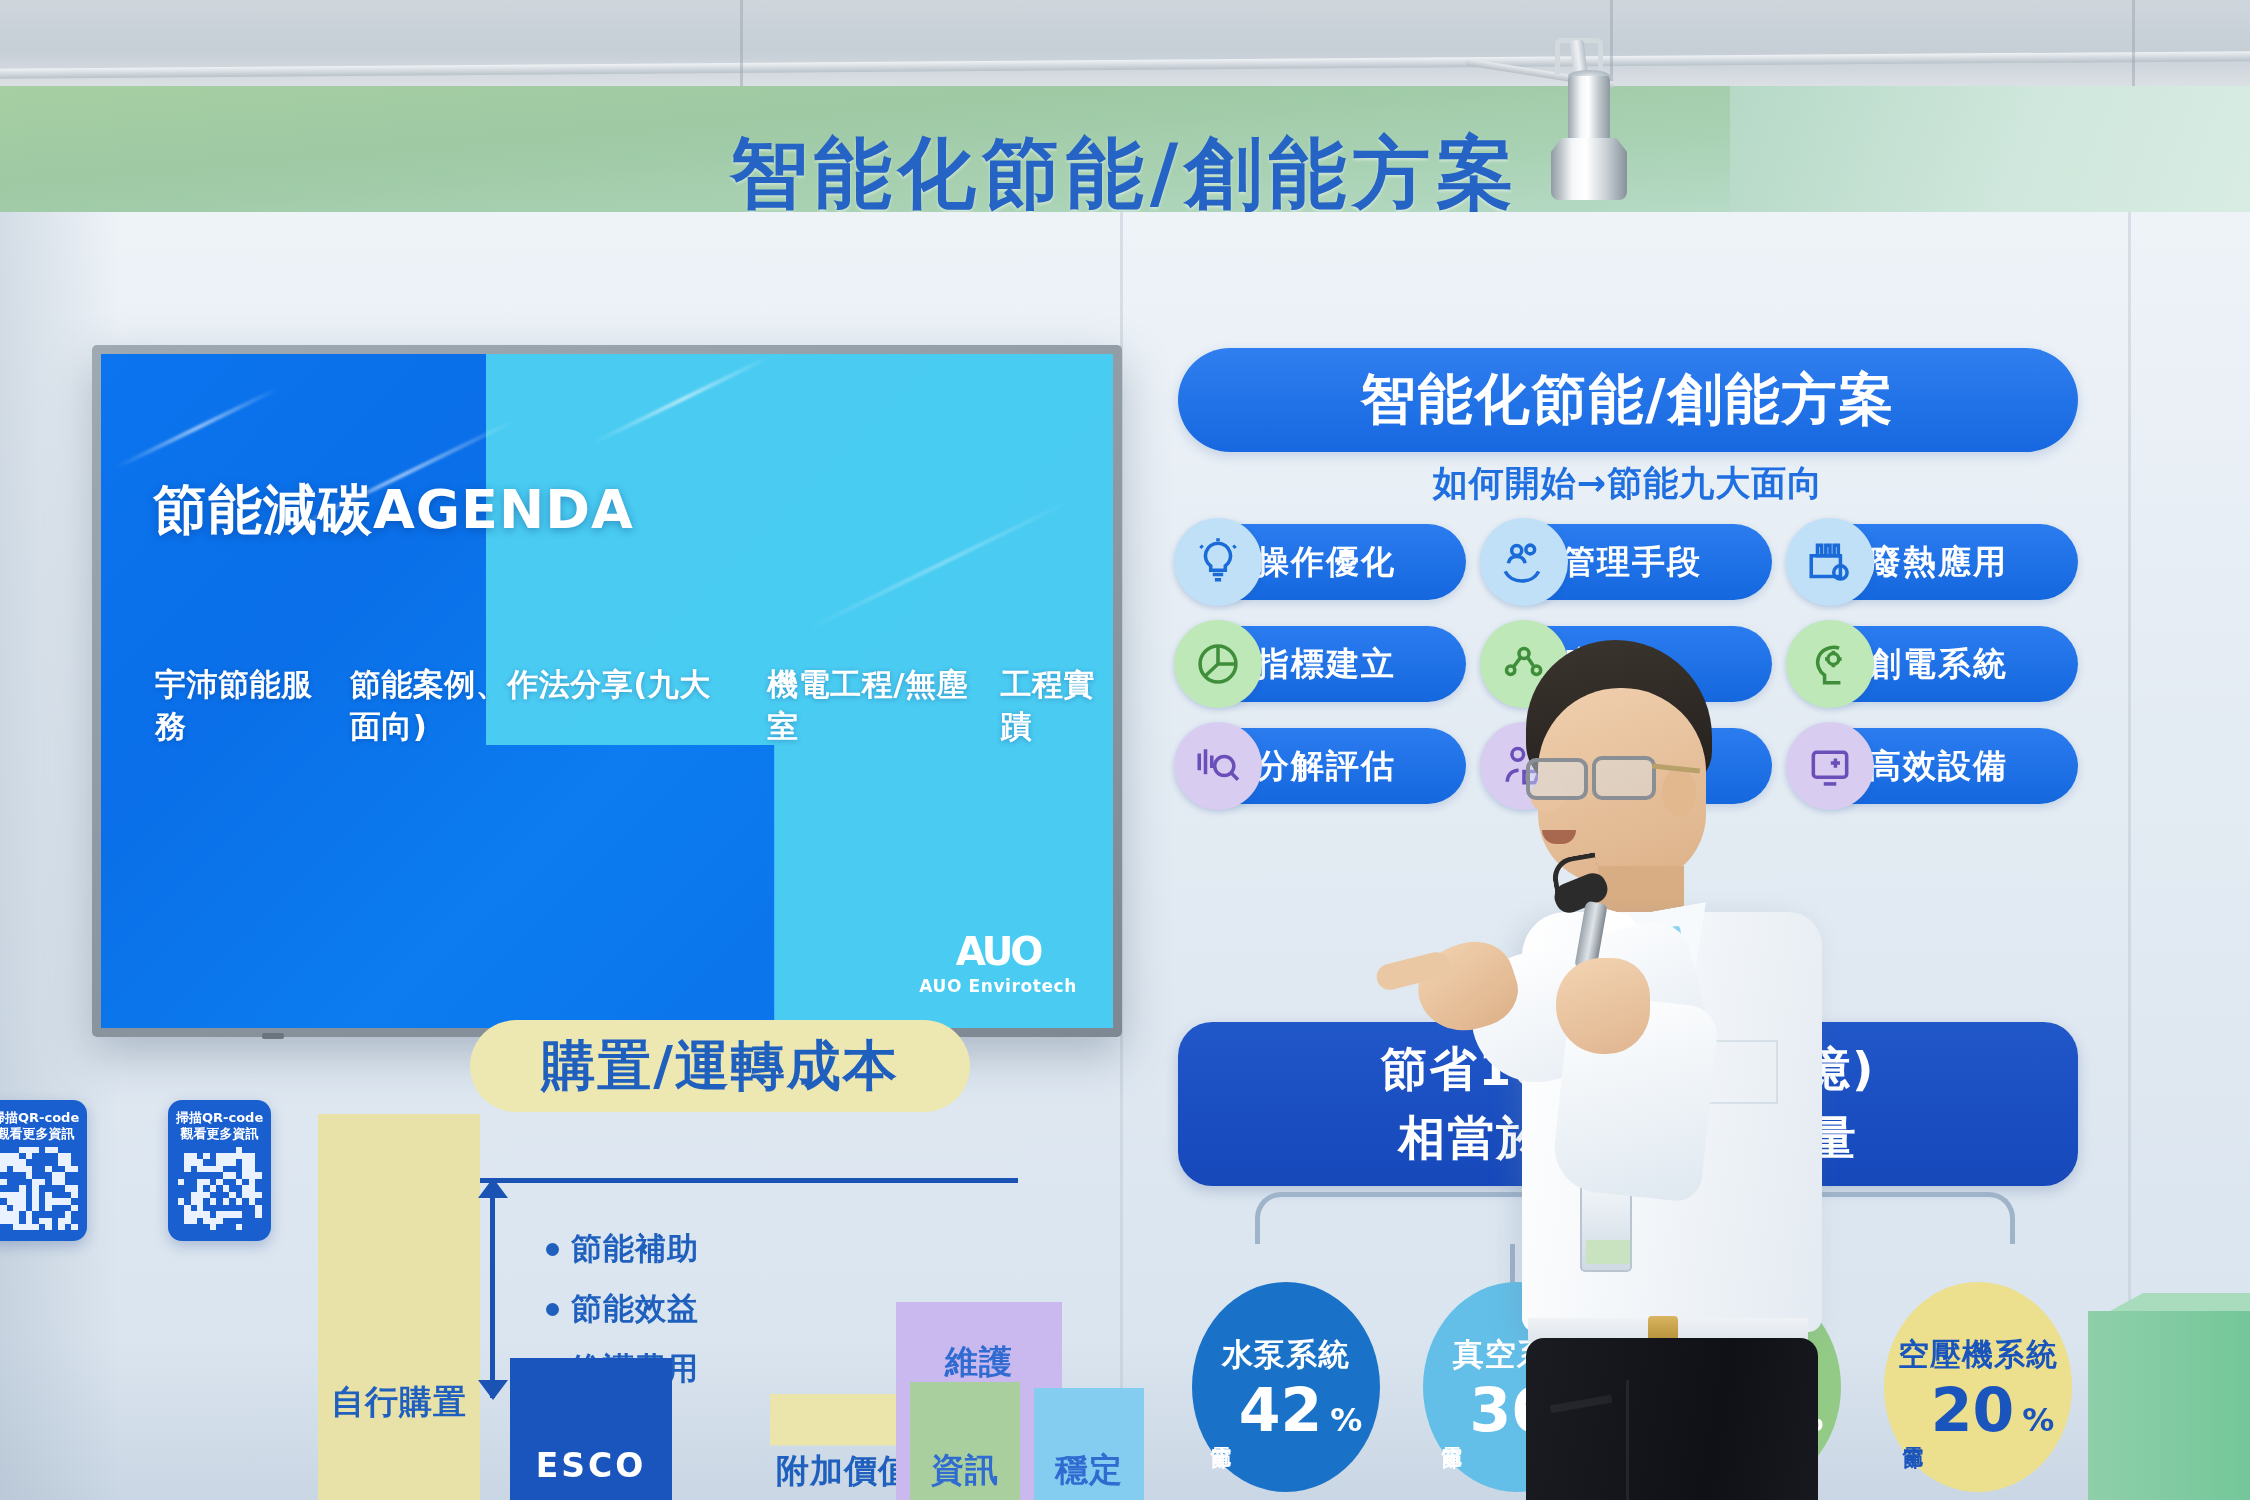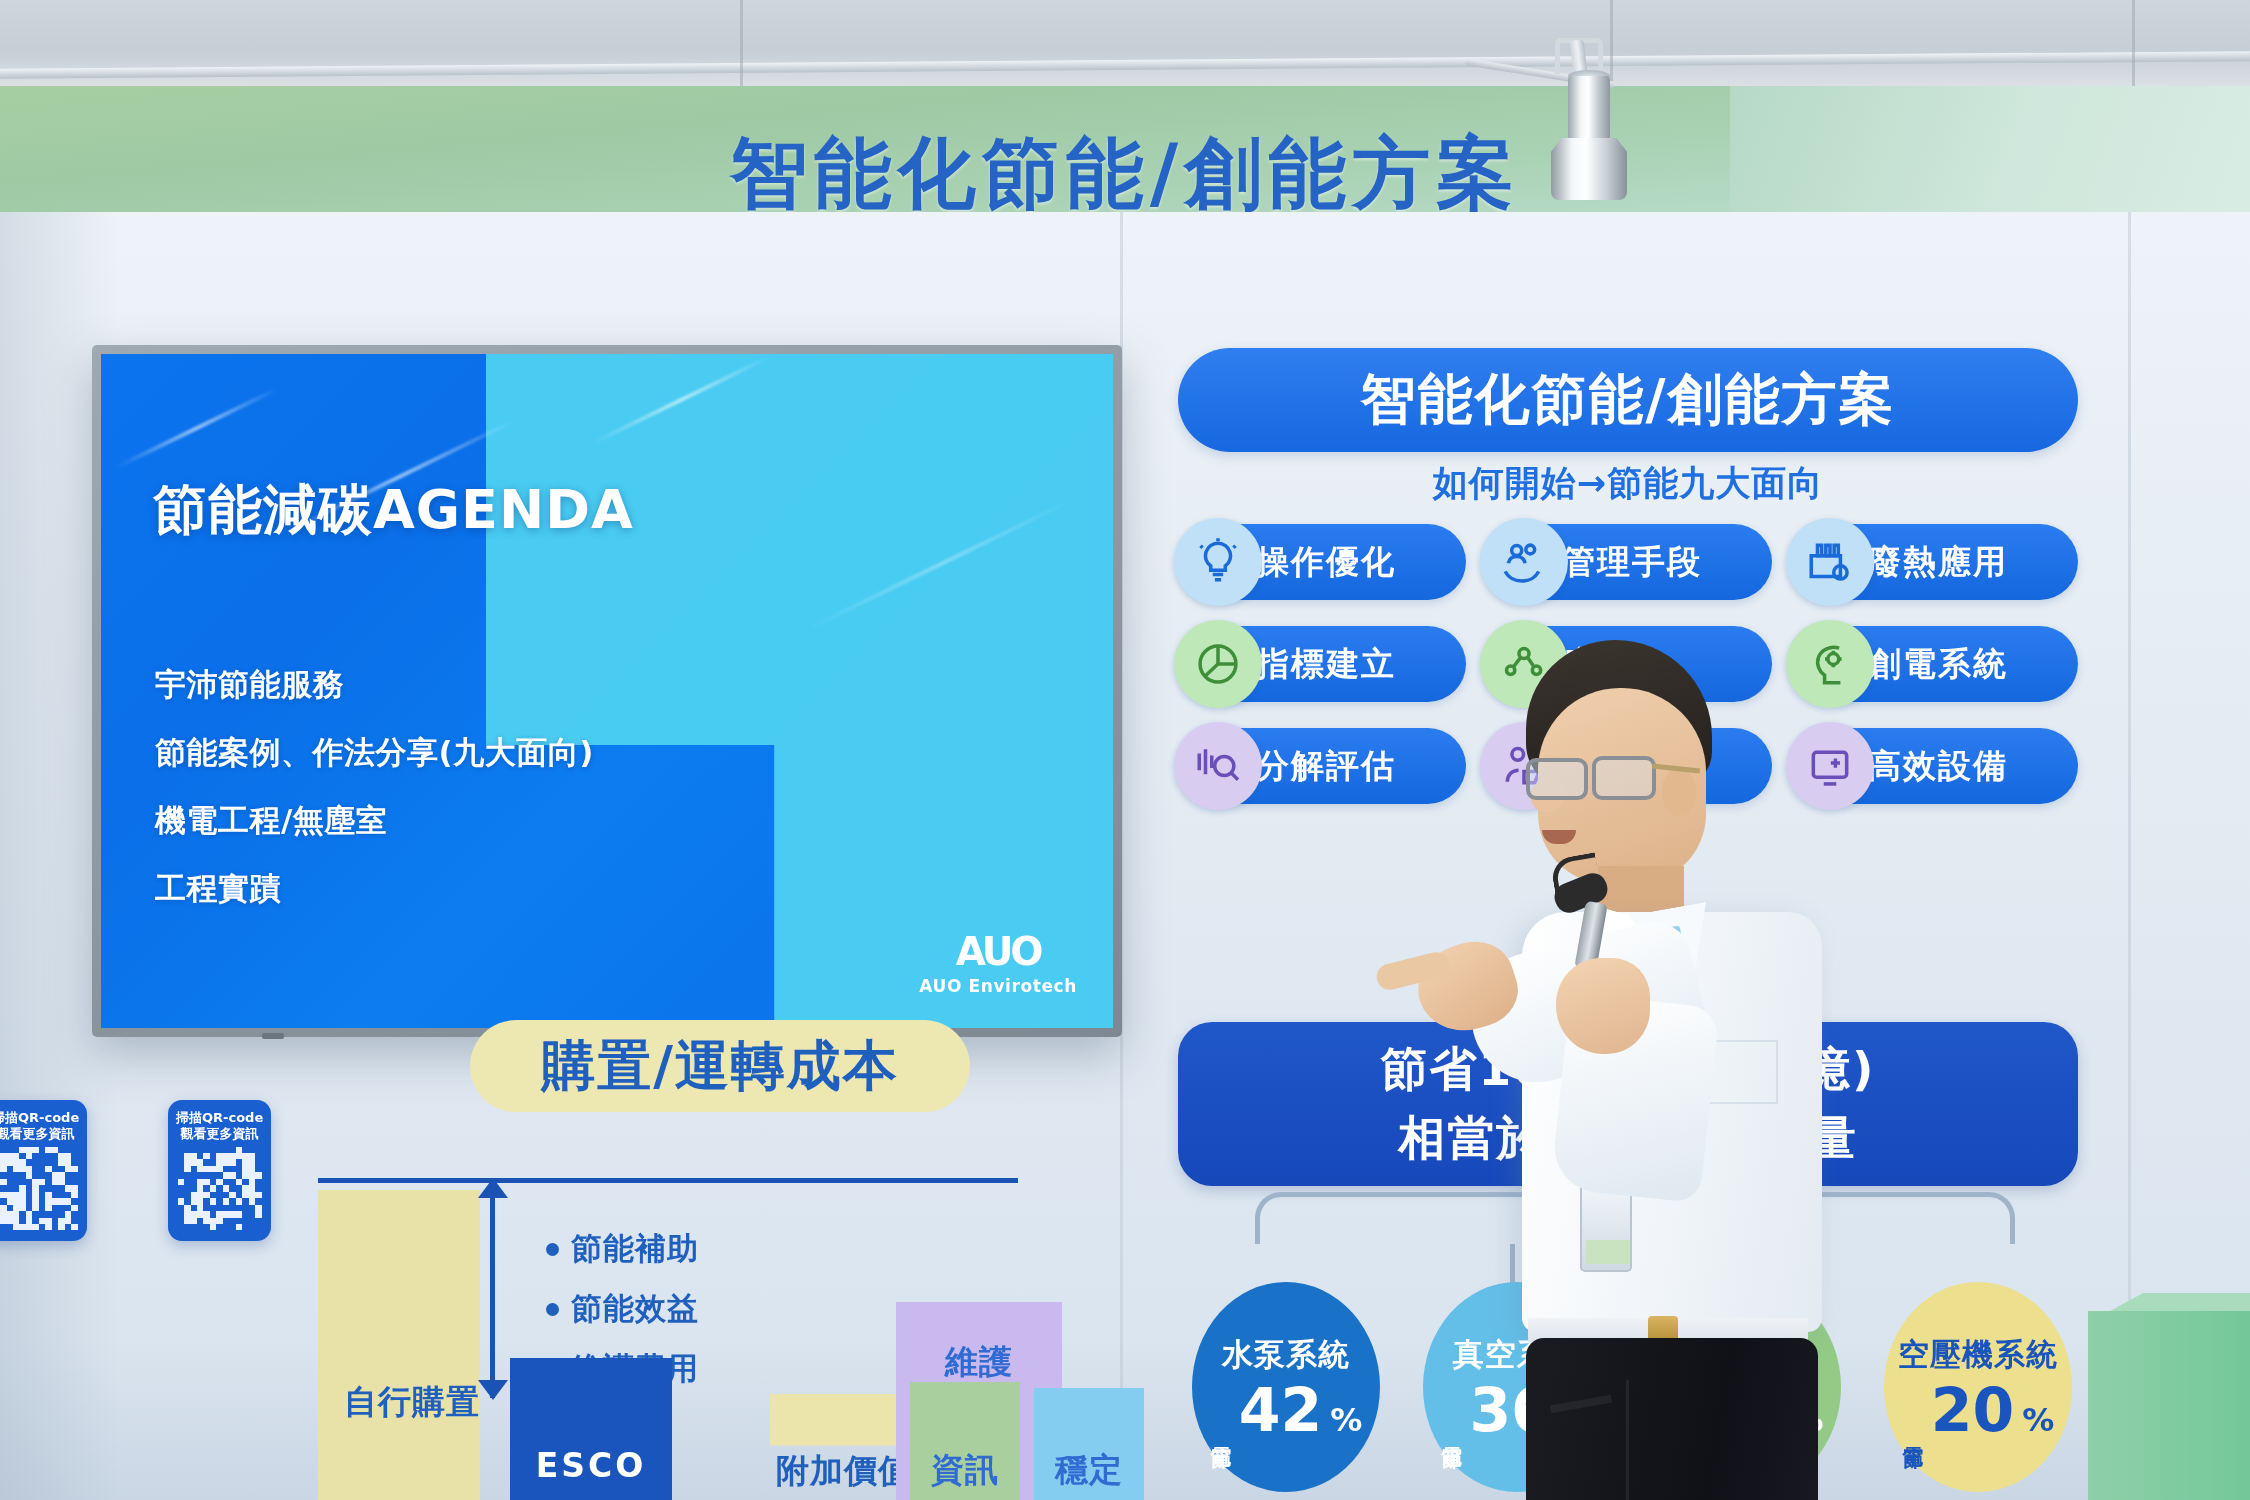--- a/index.html
+++ b/index.html
@@ -126,21 +126,21 @@
   }
   .tv-title {
     position: absolute; left: 52px; top: 120px;
     font-size: 54px; font-weight: 700; color: #ffffff;
     letter-spacing: 1px;
     font-family: "DejaVu Sans", sans-serif;
     text-shadow: 0 2px 8px rgba(0,40,110,0.35);
   }
   .tv-bullets {
     position: absolute; left: 54px; top: 310px;
-    display: flex; flex-direction: column; gap: 26px;
+    display: flex; gap: 26px;
   }
   .tv-bullets li {
     list-style: none;
     font-size: 31px; font-weight: 700; color: #ffffff;
     letter-spacing: 0.5px;
     font-family: "DejaVu Sans", sans-serif;
     text-shadow: 0 1px 5px rgba(0,40,110,0.30);
   }
   .tv-logo { position: absolute; right: 36px; bottom: 32px; text-align: center; }
   .tv-logo-main {
@@ -690,21 +690,21 @@
     </div>
   </div>
 
   <div class="cost-title">
     <span>購置/運轉成本</span>
   </div>
 
   <div class="chart-area">
     <div class="chart-axis"></div>
 
-    <div class="bar" style="left:0px; width:162px; height:310px; background:#e8e1a8;justify-content:flex-end;">
+    <div class="bar" style="left:0px; width:162px; height:386px; background:#e8e1a8;">
       <span class="bar-lbl" style="color:#1f5fbe; margin-bottom:78px;">自行購置</span>
     </div>
 
     <div class="arrow-v"></div>
     <div class="arrow-head" style="top:0px; border-bottom:20px solid #1b53b5;"></div>
     <div class="arrow-head" style="top:202px; border-top:20px solid #1b53b5;"></div>
 
     <ul class="bullets">
       <li>
           <i class="bdot"></i>

